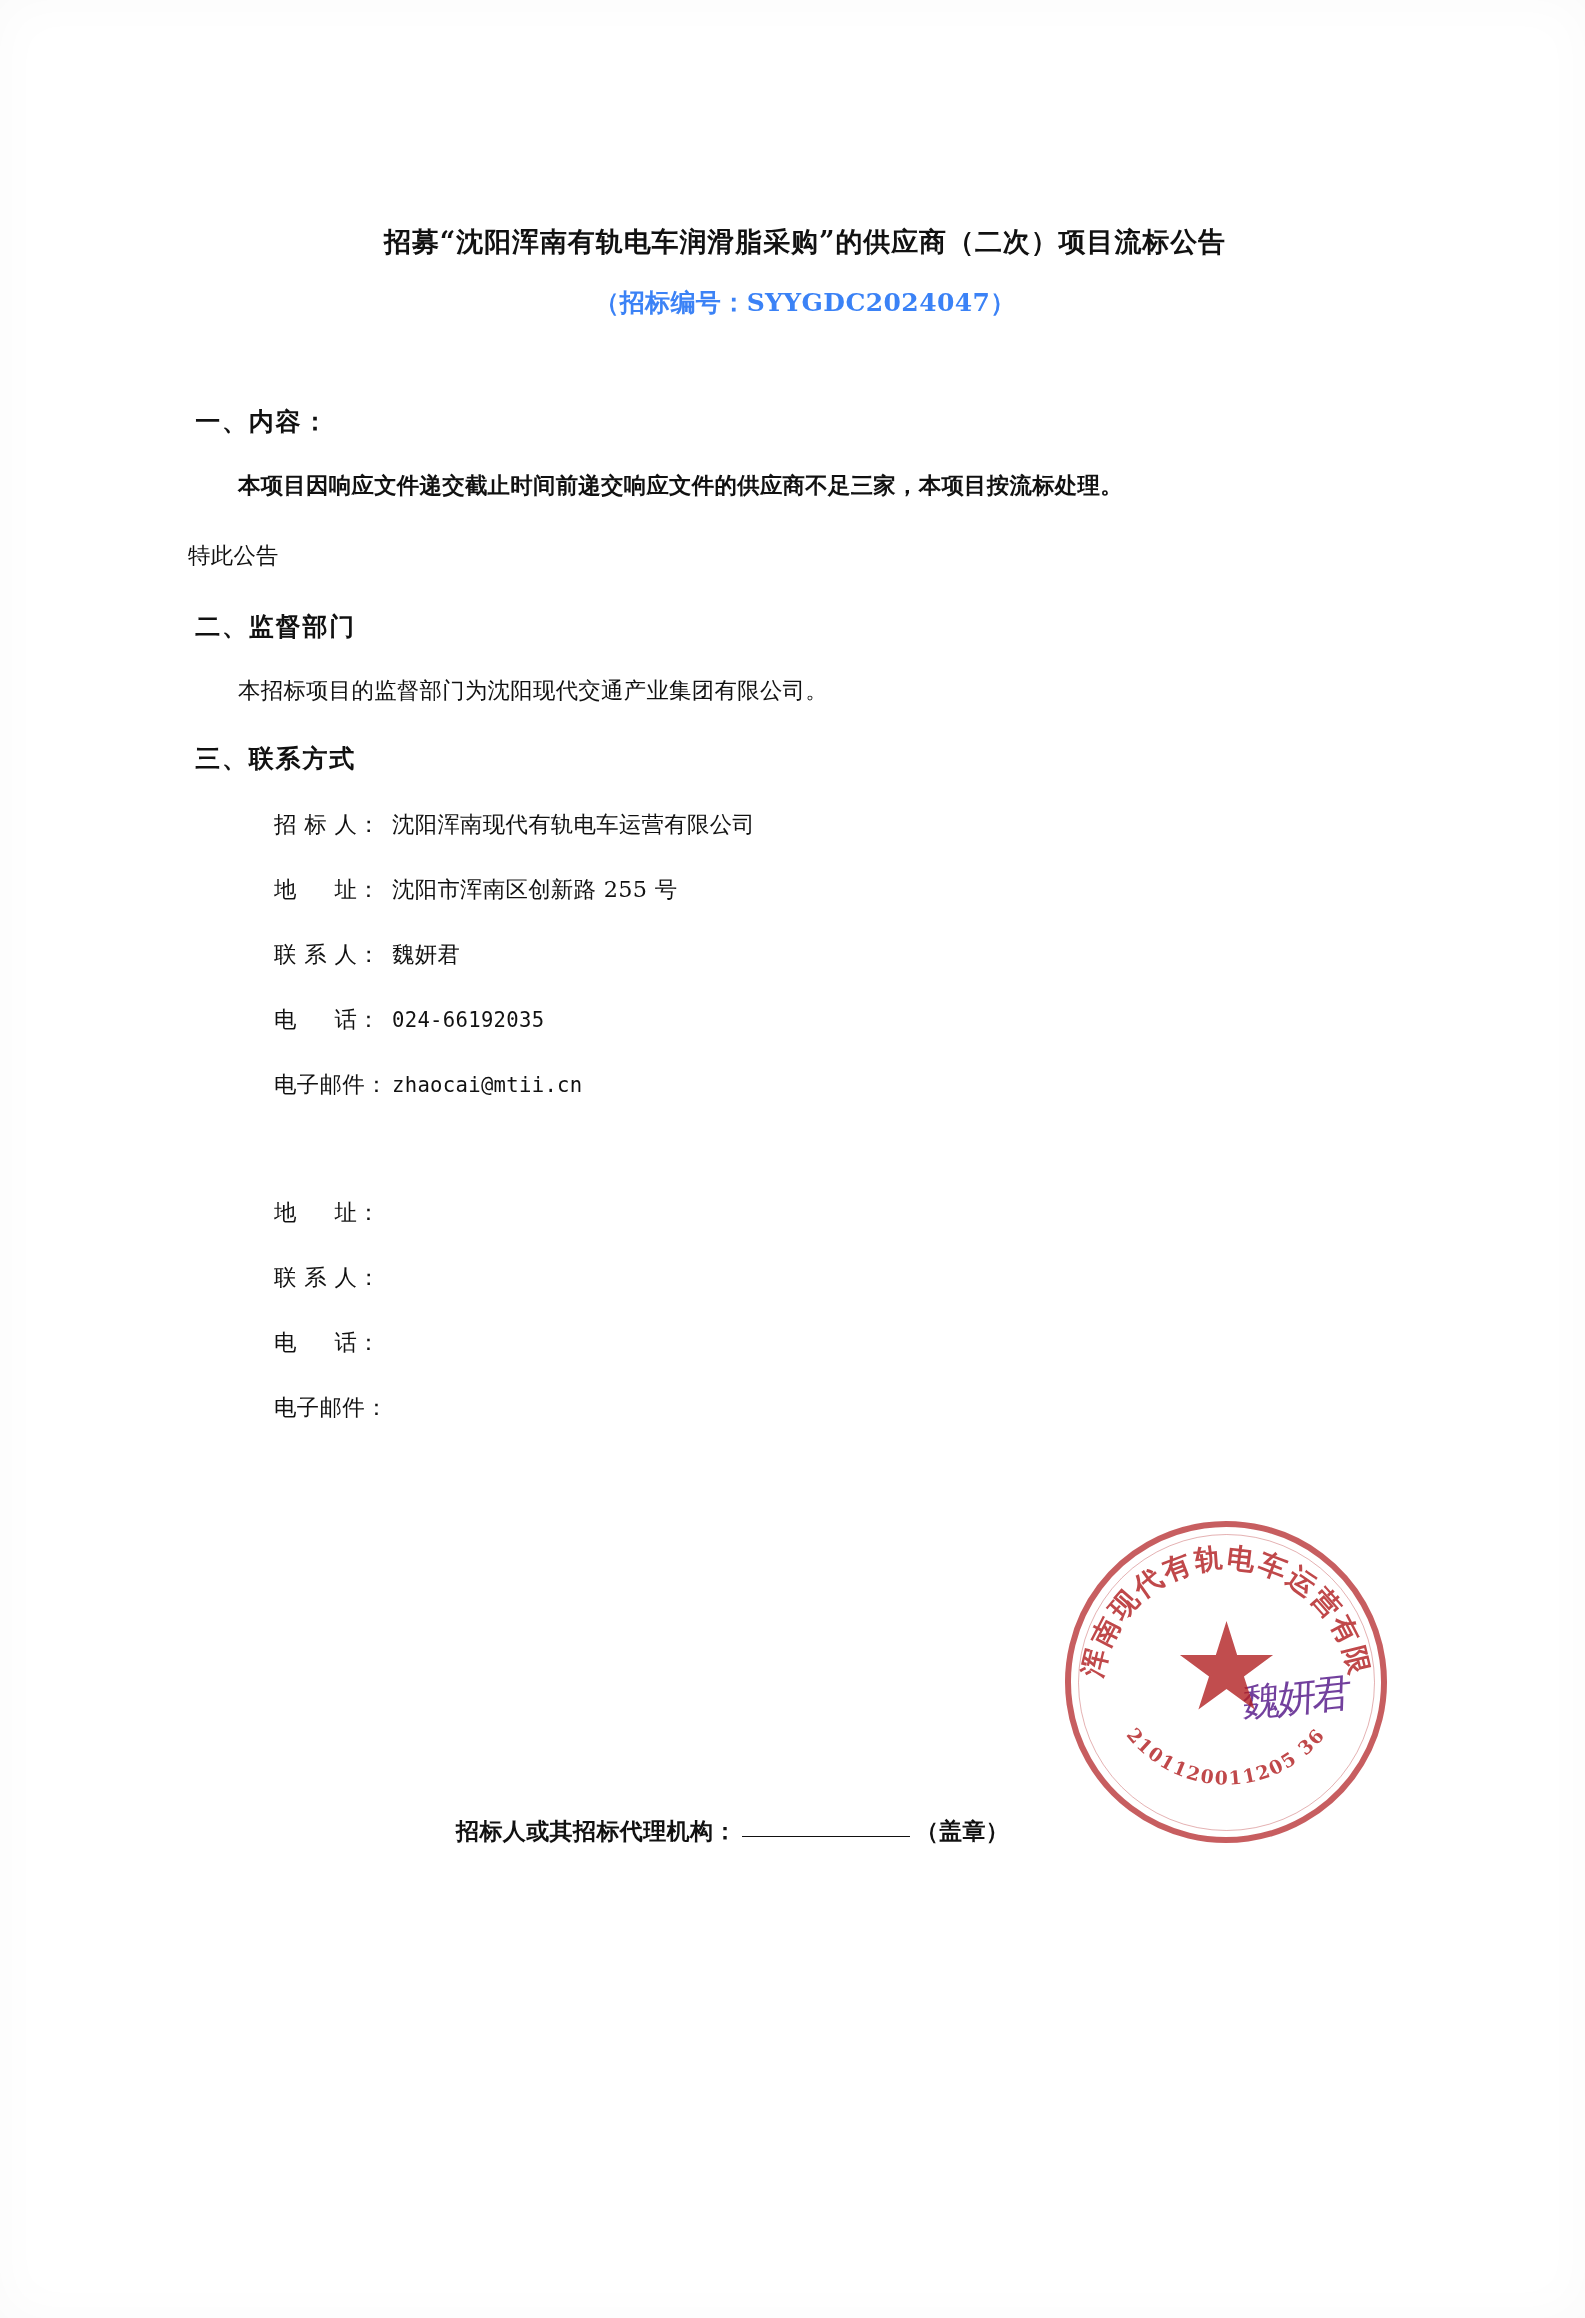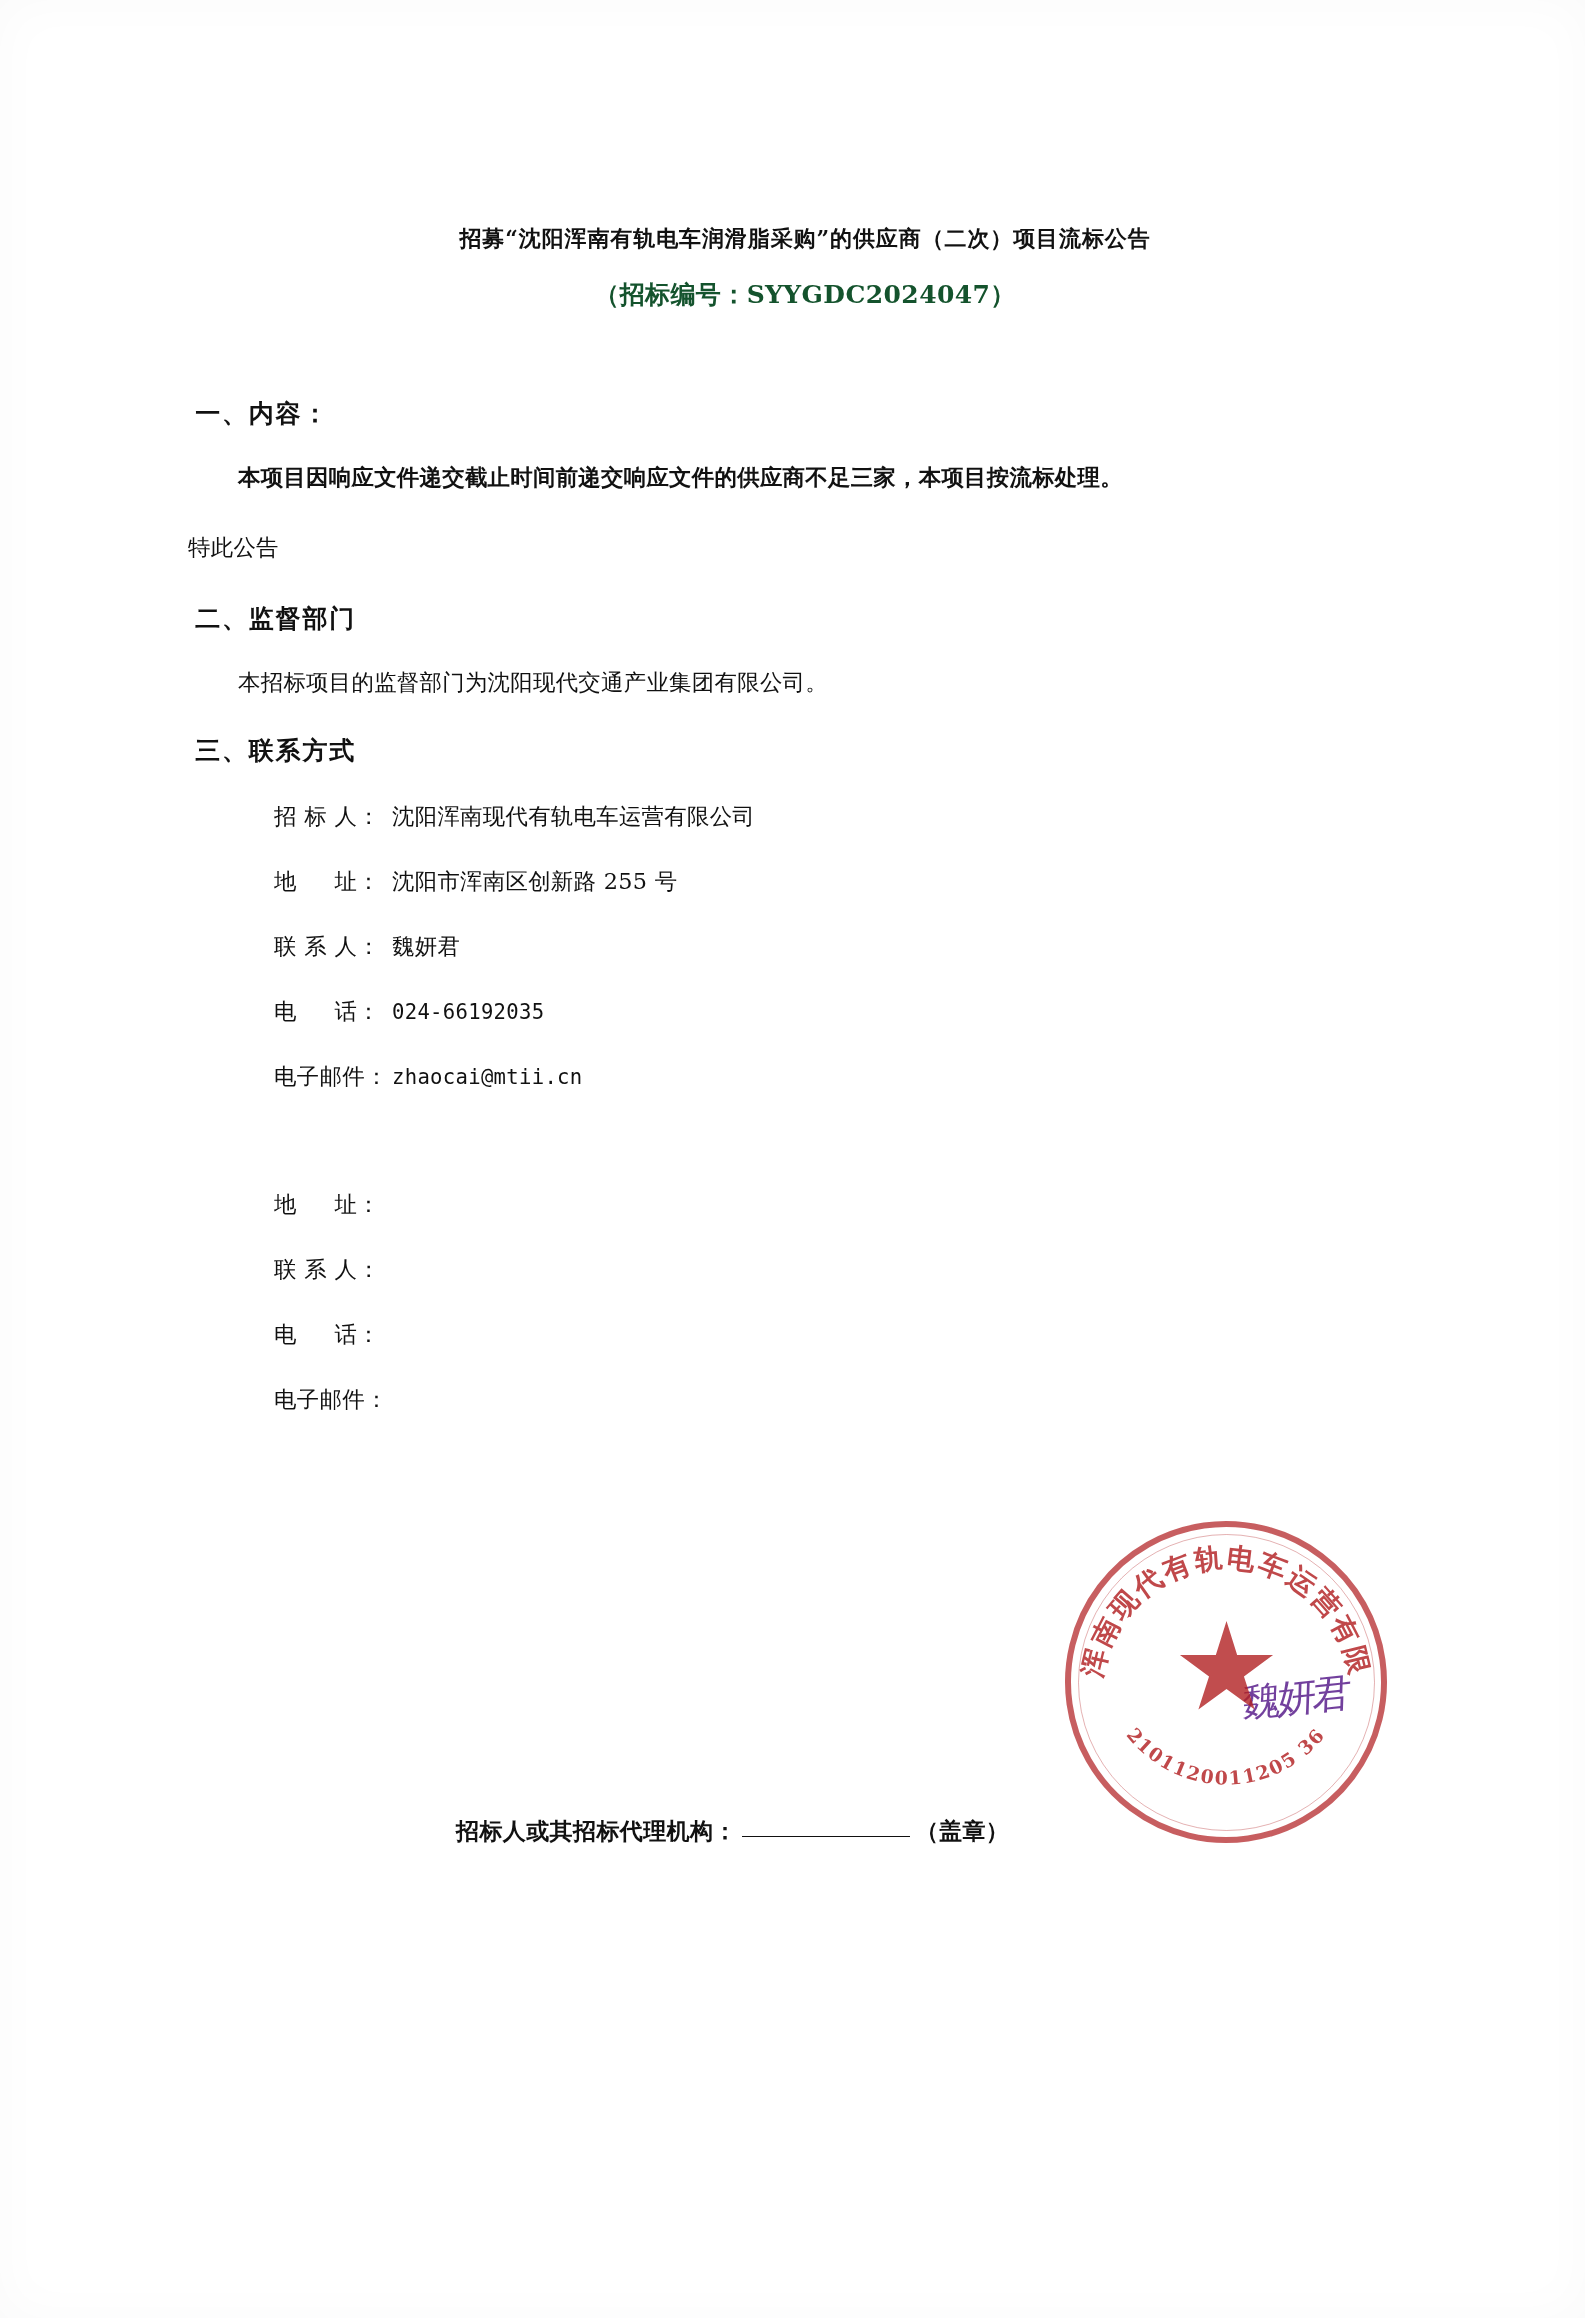--- a/index.html
+++ b/index.html
@@ -33,31 +33,31 @@
     top: 0;
     width: 1234px;
     height: 100%;
   }
   .title-block {
     text-align: center;
     margin-top: 222px;
   }
   .doc-title {
     font-family: "DejaVu Serif", "Liberation Serif", serif;
-    font-size: 22px;
+    font-size: 27px;
     font-weight: bold;
     letter-spacing: 0.9px;
     color: #111;
     line-height: 1.5;
   }
   .doc-subtitle {
     font-family: "DejaVu Serif", "Liberation Serif", serif;
     font-size: 25px;
     font-weight: bold;
-    color: #14532d;
+    color: #3b82f6;
     margin-top: 23px;
     letter-spacing: 0.4px;
   }
   .section-heading {
     font-family: "DejaVu Sans", "Liberation Sans", sans-serif;
     font-size: 25px;
     font-weight: bold;
     color: #111;
     margin-left: 7.2px;
     letter-spacing: 1.8px;

